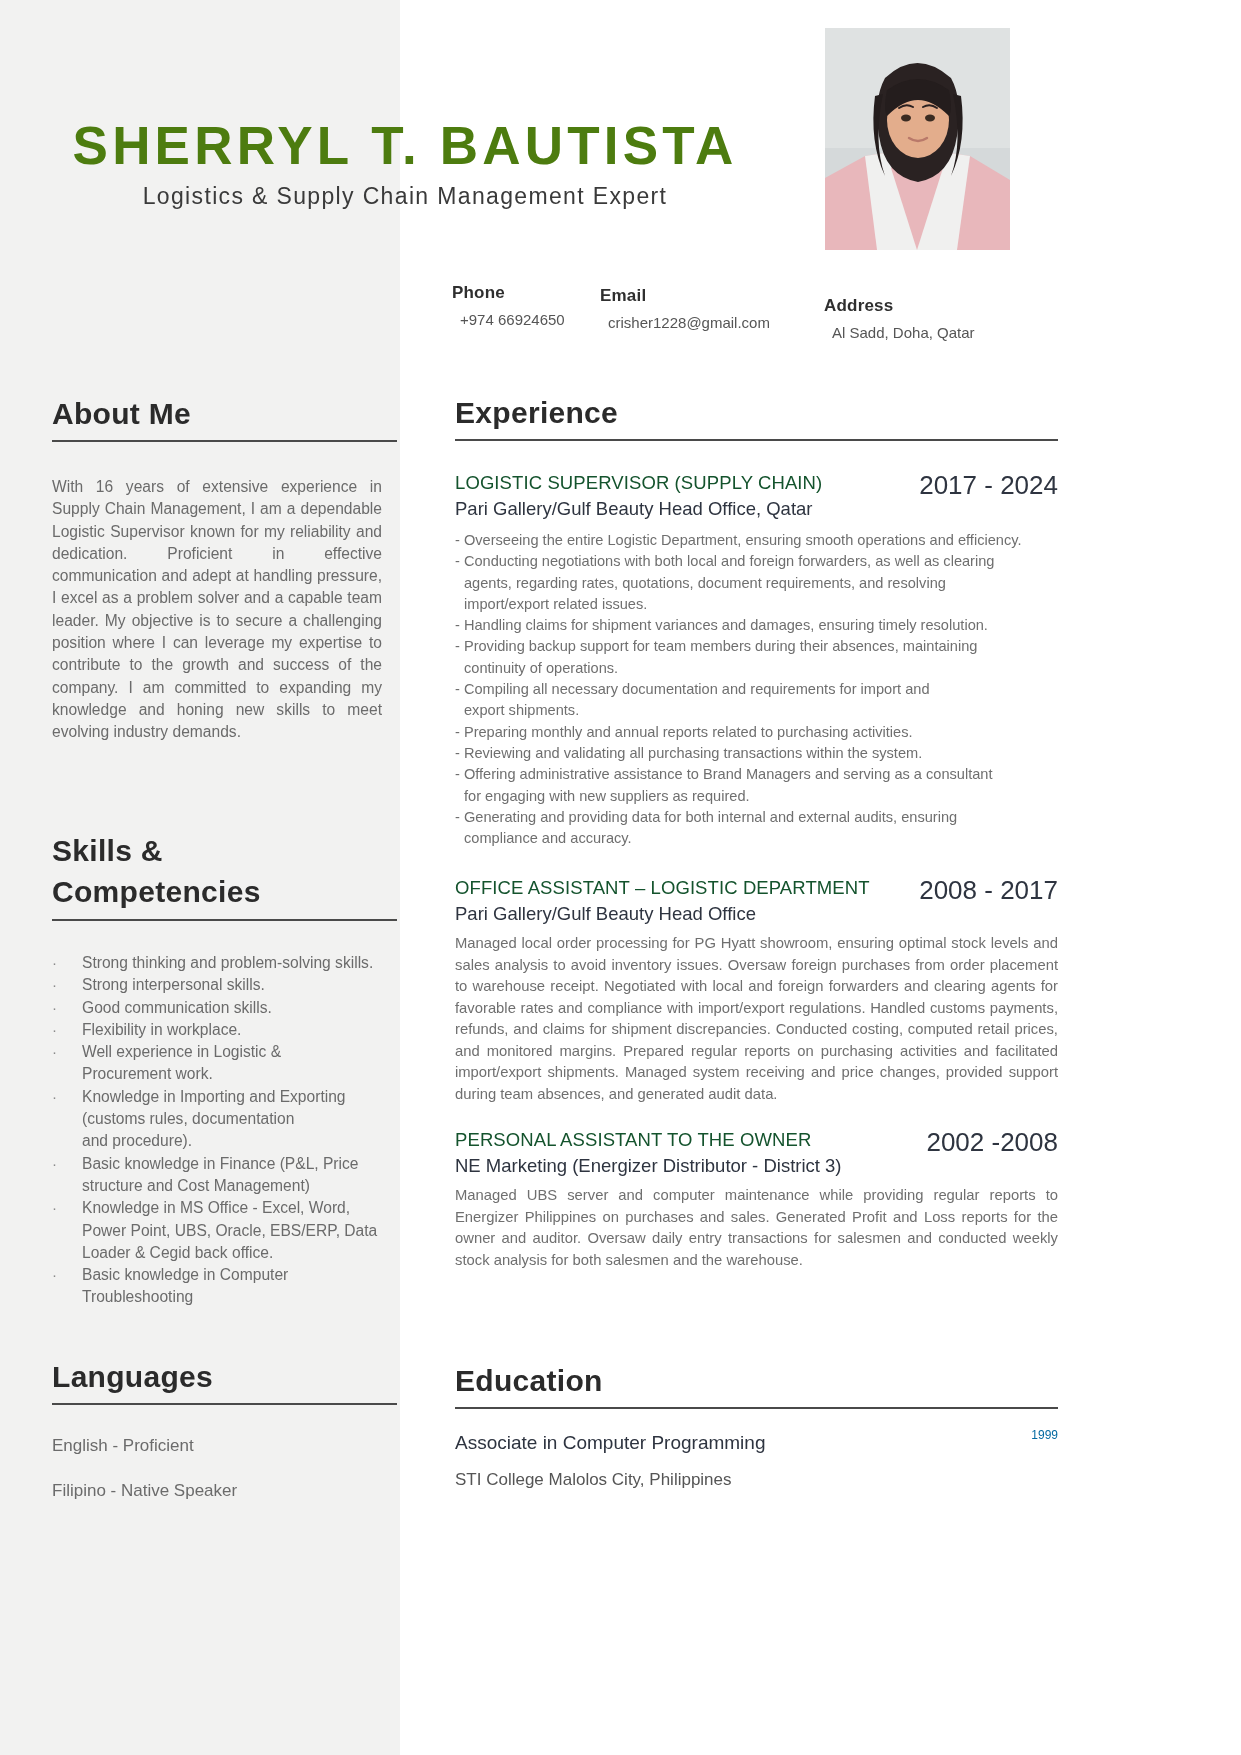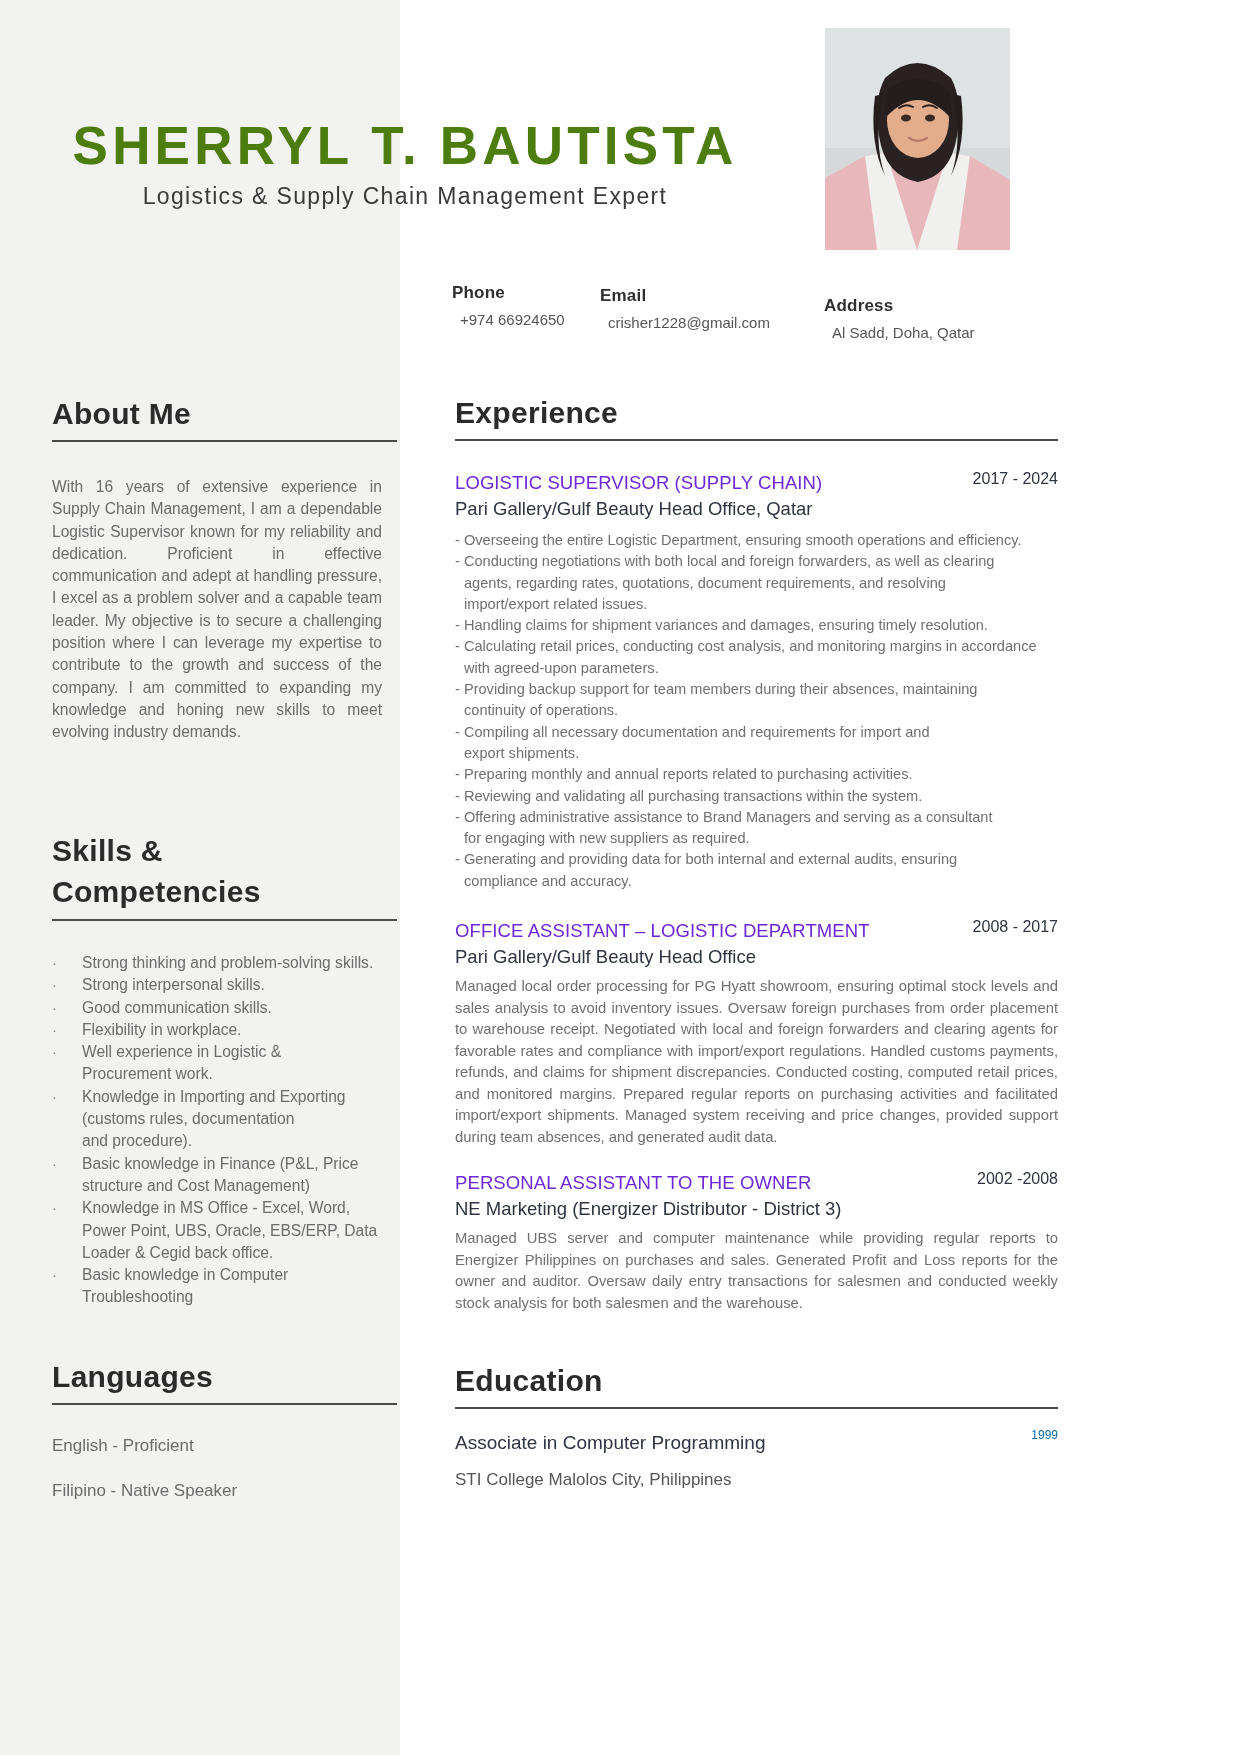--- a/index.html
+++ b/index.html
@@ -153,33 +153,33 @@
   
   .col-right { position: absolute; left: 455px; top: 0; width: 604px; }
 
   .exp-head { position: absolute; top: 392px; left: 0; width: 603px; }
   .exp-body { position: absolute; top: 470px; left: 0; width: 603px; }
 
   .job { margin-bottom: 0; }
   .job-top { position: relative; }
   .job-title {
     font-size: 18.5px;
-    color: #6d28d9;
+    color: #14532d;
     letter-spacing: .1px;
     line-height: 26px;
   }
   .job-org {
     font-size: 18.5px;
     color: #2e3440;
     line-height: 26px;
   }
   .job-date {
     position: absolute;
     right: 0; top: 0;
-    font-size: 16px;
+    font-size: 26px;
     color: #2e3440;
     white-space: nowrap;
   }
 
   .bullets { margin-top: 8px; }
   .bullet-line {
     font-size: 14.6px;
     line-height: 21.3px;
     color: #6f6f6f;
     white-space: pre-line;
@@ -357,22 +357,20 @@
             <div class="job-title">LOGISTIC SUPERVISOR (SUPPLY CHAIN)</div>
             <div class="job-org">Pari Gallery/Gulf Beauty Head Office, Qatar</div>
             <div class="job-date">2017 - 2024</div>
           </div>
           <div class="bullets">
             <div class="bullet-line">- Overseeing the entire Logistic Department, ensuring smooth operations and efficiency.</div>
             <div class="bullet-line">- Conducting negotiations with both local and foreign forwarders, as well as clearing
 agents, regarding rates, quotations, document requirements, and resolving
 import/export related issues.</div>
             <div class="bullet-line">- Handling claims for shipment variances and damages, ensuring timely resolution.</div>
-            <div class="bullet-line">- Calculating retail prices, conducting cost analysis, and monitoring margins in accordance
-with agreed-upon parameters.</div>
             <div class="bullet-line">- Providing backup support for team members during their absences, maintaining
 continuity of operations.</div>
             <div class="bullet-line">- Compiling all necessary documentation and requirements for import and
 export shipments.</div>
             <div class="bullet-line">- Preparing monthly and annual reports related to purchasing activities.</div>
             <div class="bullet-line">- Reviewing and validating all purchasing transactions within the system.</div>
             <div class="bullet-line">- Offering administrative assistance to Brand Managers and serving as a consultant
 for engaging with new suppliers as required.</div>
             <div class="bullet-line">- Generating and providing data for both internal and external audits, ensuring
 compliance and accuracy.</div>

